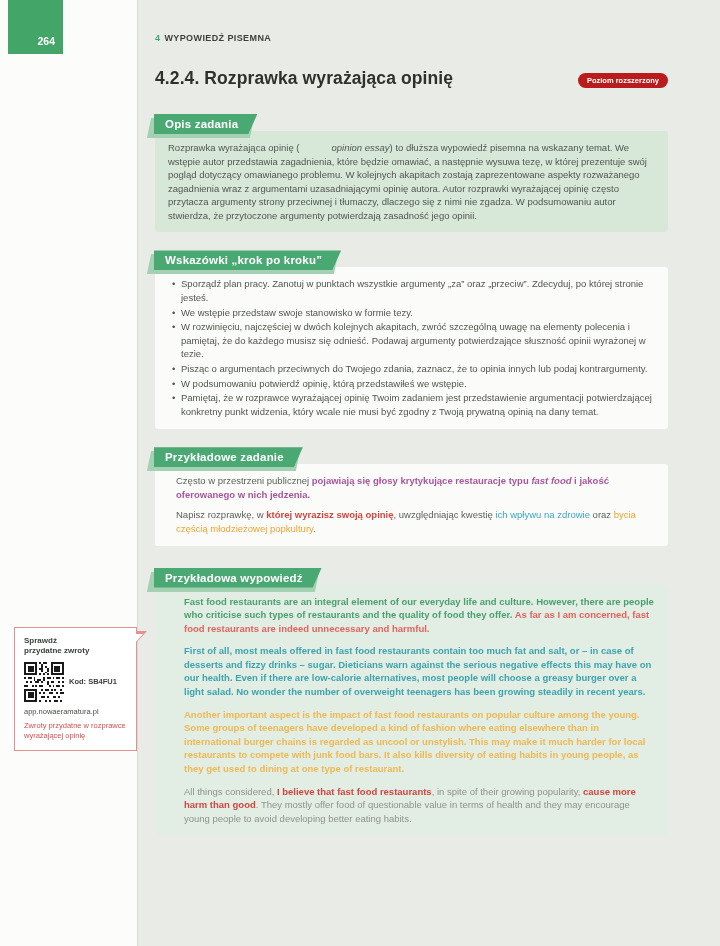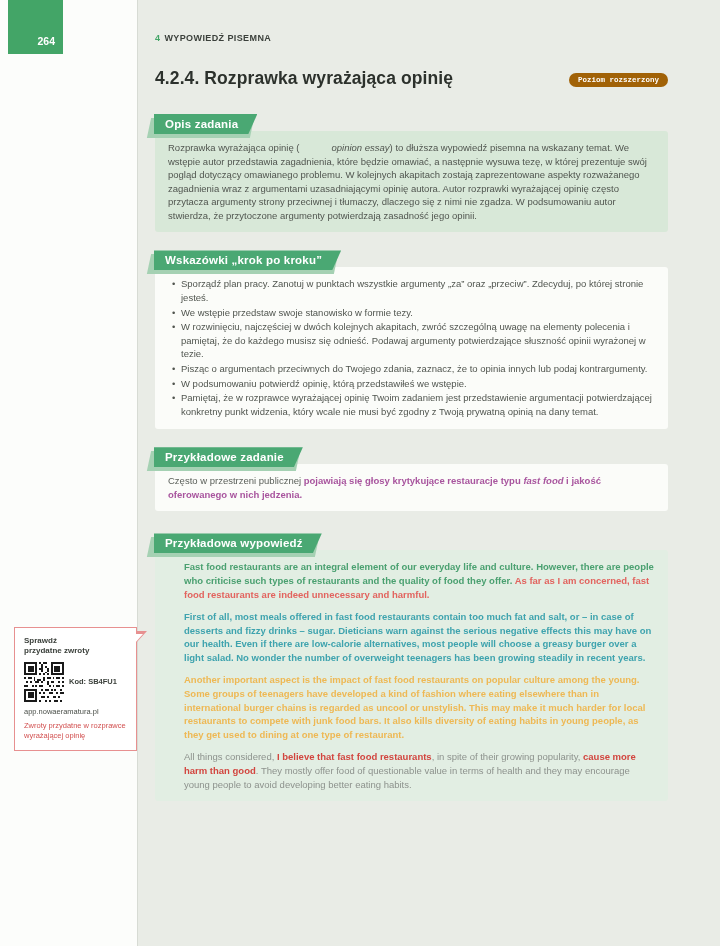--- a/index.html
+++ b/index.html
@@ -11,38 +11,38 @@
   }
   .left-margin{position:absolute;left:0;top:0;width:137px;height:946px;background:#fcfdfb;border-right:1px solid #d7dbd4;}
   .page-corner{position:absolute;left:8px;top:0;width:55px;height:54px;background:#43a567;}
   .page-number{position:absolute;right:8px;bottom:7px;color:#fff;font-size:10.5px;font-weight:700;}
 
   .main{position:absolute;left:155px;top:0;width:513px;}
   .running-head{margin-top:33px;font-size:9px;font-weight:700;letter-spacing:.4px;color:#3b403b;}
   .running-head .ch-no{color:#43a567;margin-right:4px;}
   .title-row{display:flex;justify-content:space-between;align-items:flex-start;margin-top:25px;}
   .page-title{font-size:17.5px;font-weight:700;color:#2c312c;letter-spacing:.1px;}
-  .level-badge{flex:none;background:#a16207;color:#fff;font-size:7.5px;font-weight:700;padding:3px 9px;border-radius:8px;margin-top:5px;font-family:Liberation Mono, monospace;}
+  .level-badge{flex:none;background:#b91c1c;color:#fff;font-size:7.5px;font-weight:700;padding:3px 9px;border-radius:8px;margin-top:5px;}
 
   .section{margin-top:18px;}
   .section.first{margin-top:25px;}
   .ribbon-wrap{position:relative;display:inline-block;margin-left:-1px;z-index:2;}
   .ribbon-wrap::before{content:"";position:absolute;left:-5px;top:4px;width:100%;height:100%;background:#a5d1b3;transform:skewX(-12deg);}
   .ribbon{position:relative;display:inline-block;background:#4aa873;color:#fff;font-weight:700;font-size:11.5px;letter-spacing:.2px;padding:4px 19px 4px 11px;clip-path:polygon(0 0,100% 0,calc(100% - 9px) 100%,0 100%);}
 
   .section-body{position:relative;z-index:1;margin-top:-3px;border-radius:3px;padding:10px 13px;font-size:9.5px;line-height:1.43;color:#50554f;}
   .body-green{background:#d8e8d8;}
   .body-white{background:#fbfcf9;}
   .body-mint{background:#e2eee3;}
 
   ul.bullets{margin:0;padding:0 0 0 13px;list-style:none;}
   ul.bullets li{position:relative;margin:0 0 1px 0;}
   ul.bullets li::before{content:"\2022";position:absolute;left:-9px;top:0;color:#50554f;}
 
-  .task-p{margin:0 0 7px 0;}
+  .task-p{margin:0 0 7px 8px;}
   .task-p:last-child{margin-bottom:0;}
 
   .essay p{margin:0 0 9px 16px;}
   .essay p:last-child{margin-bottom:0;}
 
   
   .run-body{}
   .run-body-italic{font-style:italic;padding-left:32px;}
   .run-plain{color:#5a5f59;}
   .run-purple-bold{color:#a8559e;font-weight:700;}
@@ -108,20 +108,21 @@
         </ul>
     </div>
   </div>
 
   <div class="section">
     <div class="ribbon-wrap">
       <span class="ribbon">Przykładowe zadanie</span>
     </div>
     <div class="section-body body-white">
       <p class="task-p"><span class="run-plain">Często w przestrzeni publicznej </span><span class="run-purple-bold">pojawiają się głosy krytykujące restauracje typu </span><span class="run-purple-bold-italic">fast food</span><span class="run-purple-bold"> i jakość oferowanego w nich jedzenia.</span></p>
+      <p class="task-p"><span class="run-plain">Napisz rozprawkę, w </span><span class="run-red-bold">której wyrazisz swoją opinię</span><span class="run-plain">, uwzględniając kwestię </span><span class="run-cyan">ich wpływu na zdrowie</span><span class="run-plain"> oraz </span><span class="run-orange">bycia częścią młodzieżowej popkultury</span><span class="run-plain">.</span></p>
     </div>
   </div>
 
   <div class="section" style="margin-top:22px;">
     <div class="ribbon-wrap">
       <span class="ribbon">Przykładowa wypowiedź</span>
     </div>
     <div class="section-body body-mint essay">
         <p><span class="run-green-bold">Fast food restaurants are an integral element of our everyday life and culture. However, there are people who criticise such types of restaurants and the quality of food they offer. </span><span class="run-salmon-bold">As far as I am concerned, fast food restaurants are indeed unnecessary and harmful.</span></p>
         <p><span class="run-teal-bold">First of all, most meals offered in fast food restaurants contain too much fat and salt, or – in case of desserts and fizzy drinks – sugar. Dieticians warn against the serious negative effects this may have on our health. Even if there are low-calorie alternatives, most people will choose a greasy burger over a light salad. No wonder the number of overweight teenagers has been growing steadily in recent years.</span></p>

